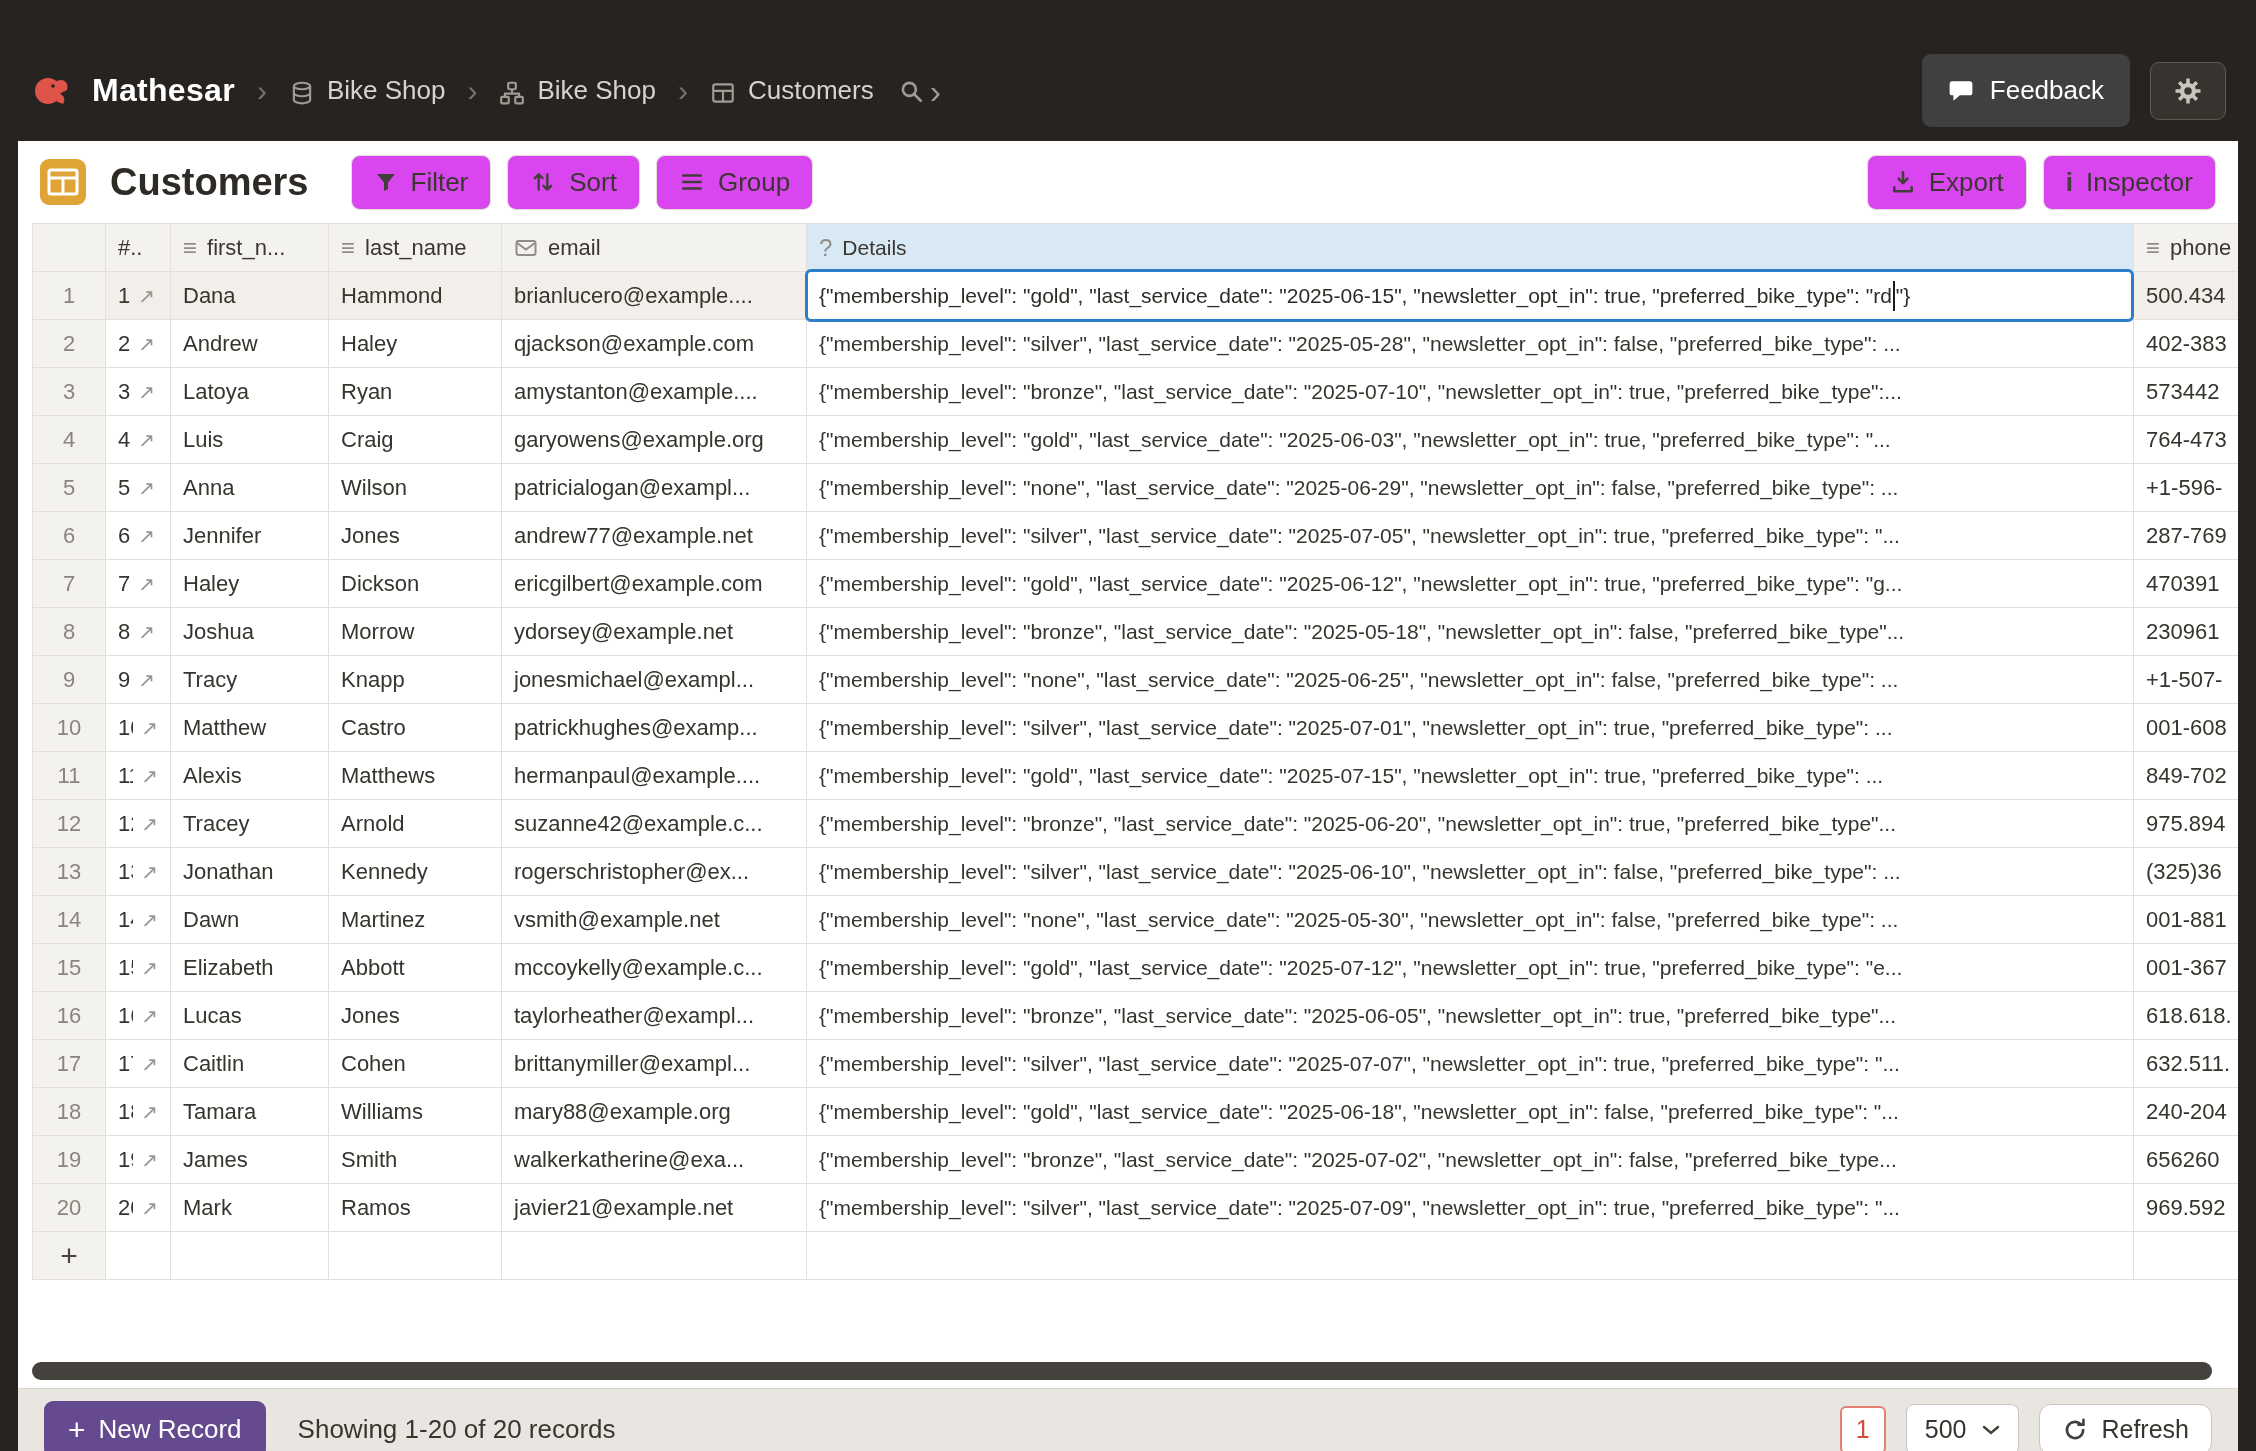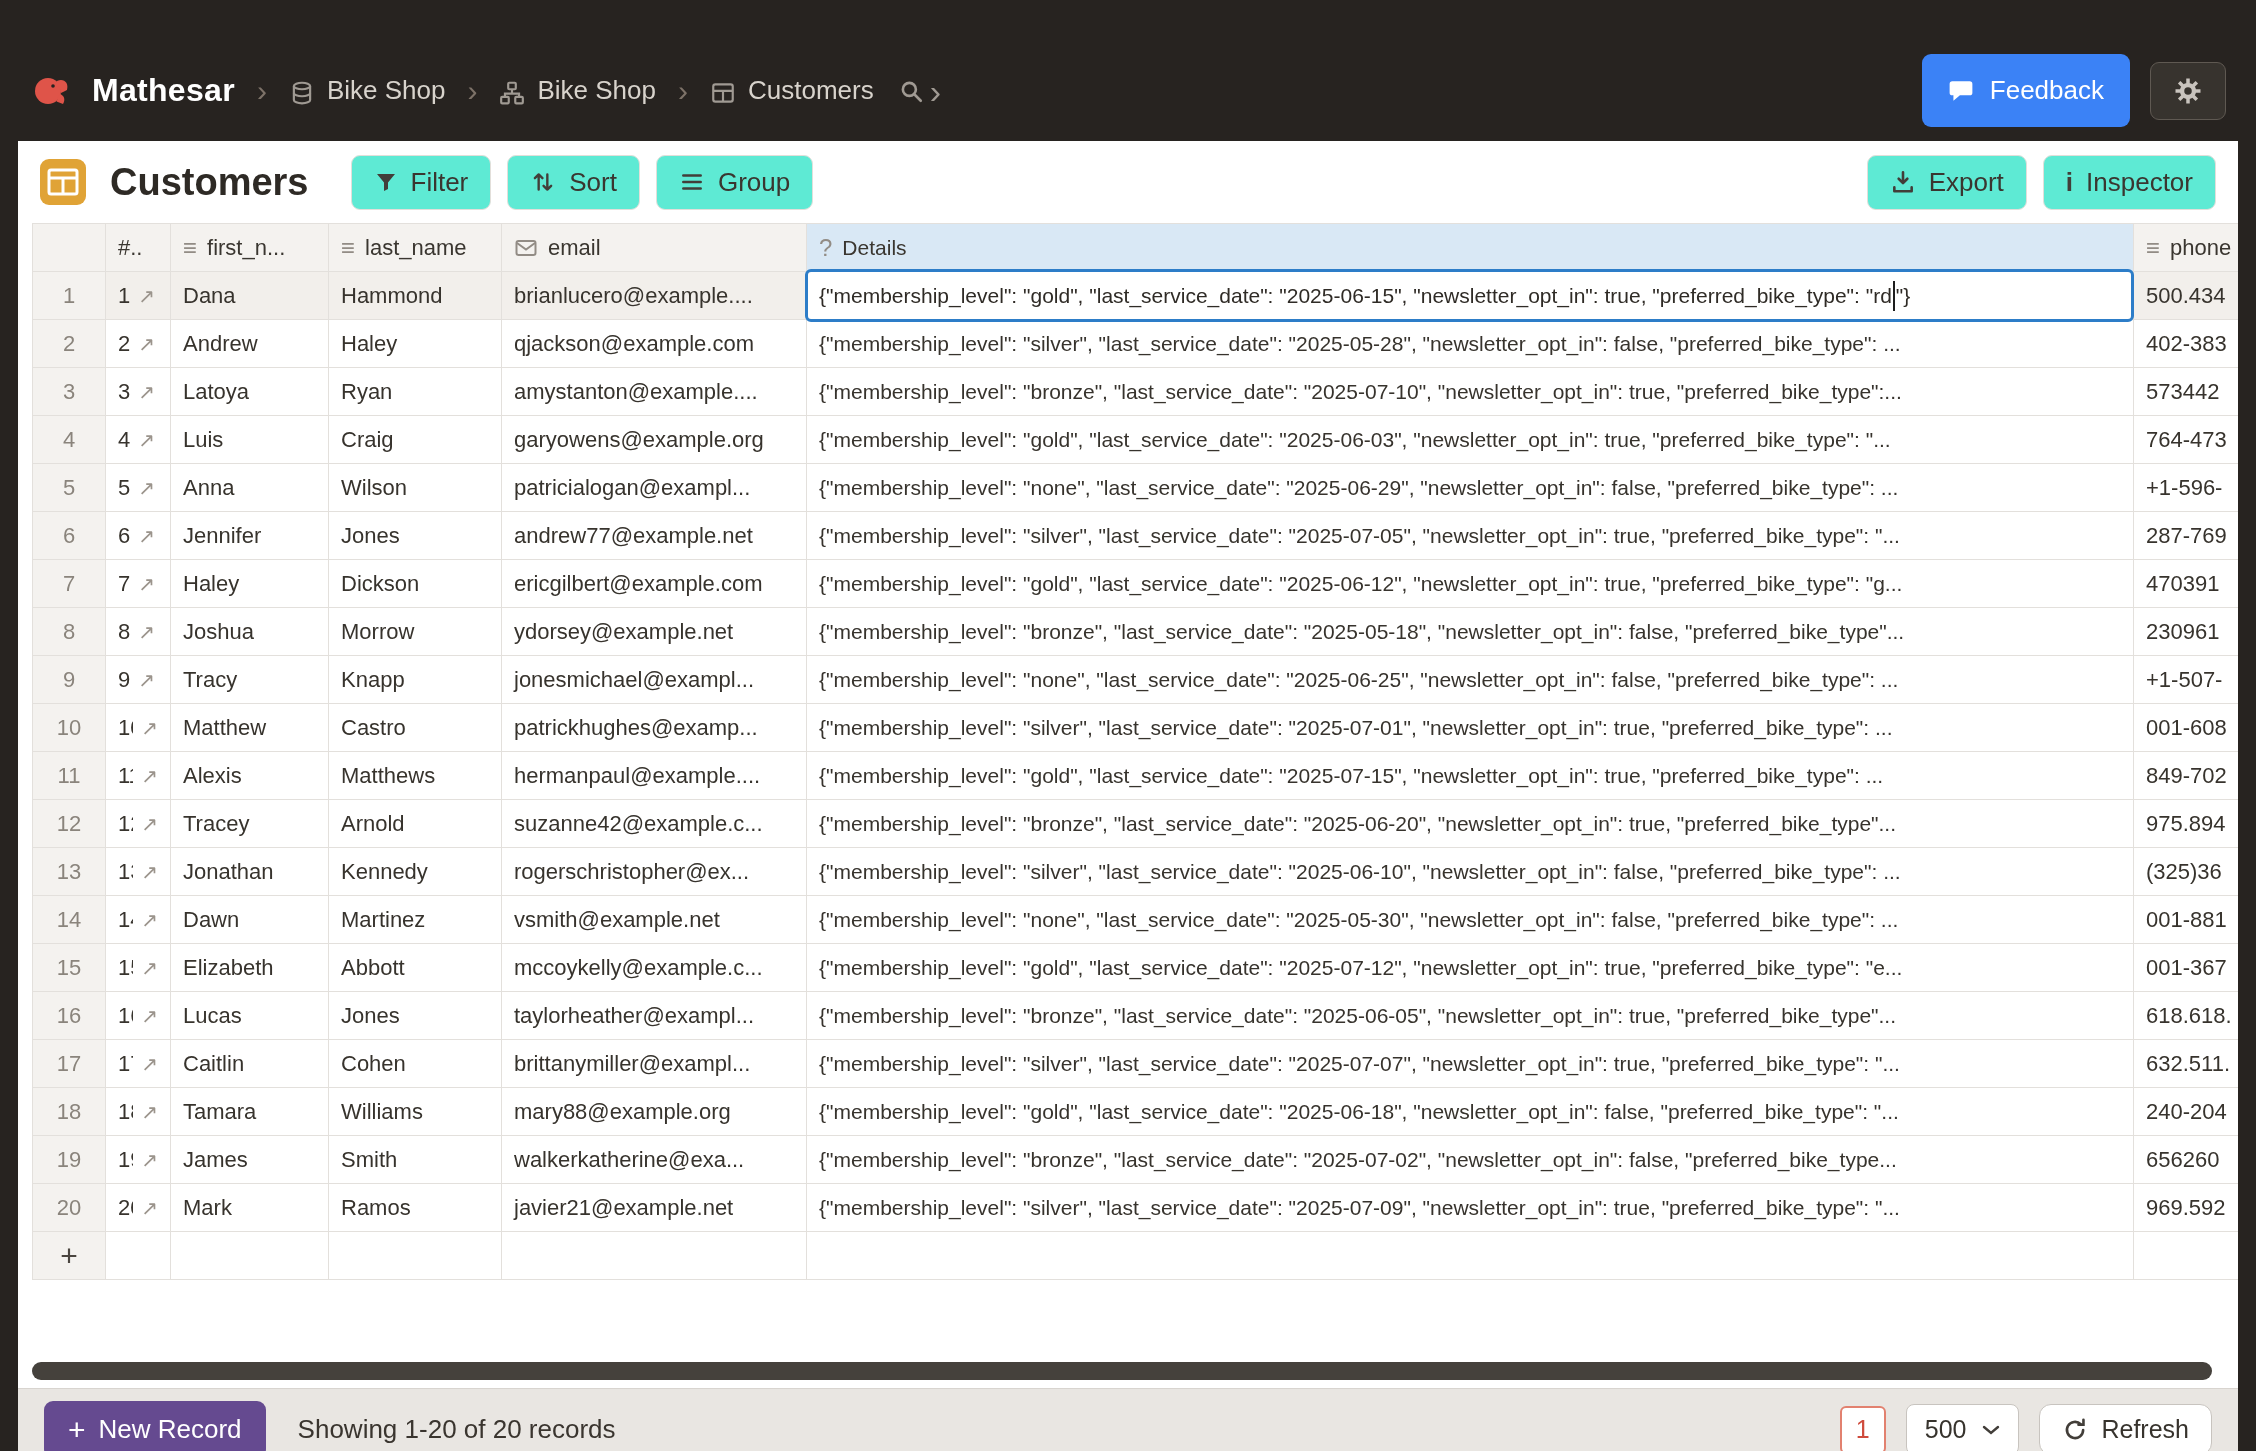--- a/index.html
+++ b/index.html
@@ -9,33 +9,33 @@
 
   
   .topbar { height:101px; display:flex; align-items:center; padding:0 30px; gap:20px; background:#272320; }
   .brand { color:#ffffff; font-size:32px; font-weight:bold; letter-spacing:.3px; }
   .crumb-sep { color:#7d7268; font-size:30px; line-height:1; padding:0 2px; }
   .crumb { display:flex; align-items:flex-end; gap:12px; color:#d8d3cc; font-size:26px; cursor:default; }
   .tb-iconwrap { display:flex; align-items:center; }
   .search-group { display:flex; align-items:center; gap:6px; margin-left:4px; }
   .chev { color:#a09a93; font-size:34px; line-height:1; }
   .topbar-right { margin-left:auto; display:flex; align-items:center; gap:20px; }
-  .feedback-btn { background:#3b82f6; color:#fff; font-size:26px; border-radius:9px; padding:21px 26px;
+  .feedback-btn { background:#404040; color:#fff; font-size:26px; border-radius:9px; padding:21px 26px;
                   display:flex; align-items:center; gap:16px; cursor:pointer; }
   .gear-btn { background:#37332e; border:1px solid #5f5952; border-radius:9px; width:76px; height:58px;
               display:flex; align-items:center; justify-content:center; cursor:pointer; }
 
   
   .app { position:absolute; left:18px; right:18px; top:101px; bottom:10px; background:#ffffff;
          border-radius:0 0 12px 12px; display:flex; flex-direction:column; overflow:hidden; }
 
   
   .toolbar { height:82px; display:flex; align-items:center; padding:0 22px; gap:16px; flex:none; }
   .page-title { font-size:38px; font-weight:bold; color:#2e2a25; margin:0 26px 0 8px; }
-  .tb-btn { background:#5eead4; border:1px solid #e2dfda; border-radius:9px; padding:11px 22px;
+  .tb-btn { background:#d946ef; border:1px solid #e2dfda; border-radius:9px; padding:11px 22px;
             font-size:26px; color:#3a3630; display:flex; align-items:center; gap:13px; cursor:pointer; }
   .toolbar-right { margin-left:auto; display:flex; gap:16px; }
 
   
   .table-wrap { flex:1; position:relative; overflow:hidden; padding-left:14px; }
   .grid { width:2206px; border-top:1px solid #e3e0dc; border-left:1px solid #e3e0dc; }
   .trow { display:flex; height:48px; }
   .cell { border-right:1px solid #e3e0dc; border-bottom:1px solid #e3e0dc; display:flex; align-items:center;
           padding:0 12px; font-size:22px; color:#37332d; white-space:nowrap; overflow:hidden; background:#fff; }
   .hcell { background:#f4f2ef; color:#3a3630; gap:10px; }

